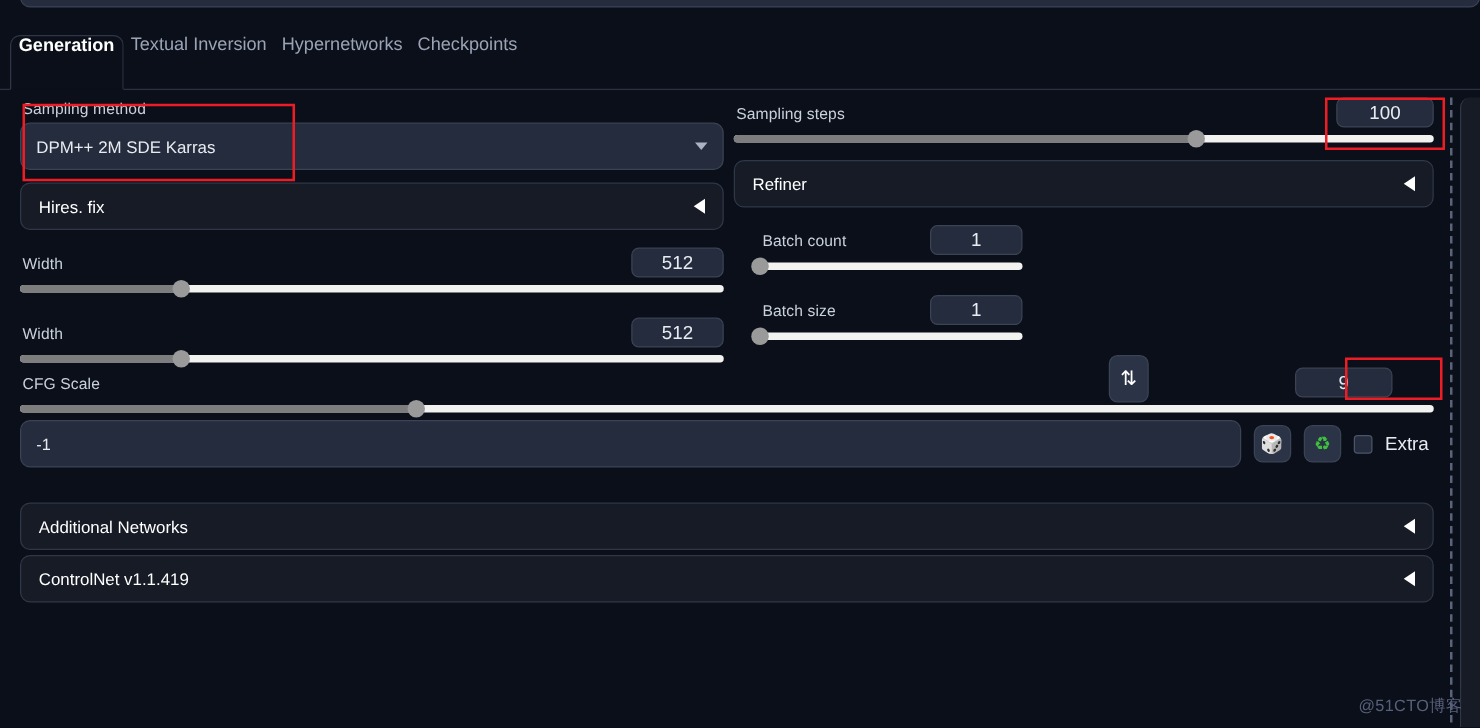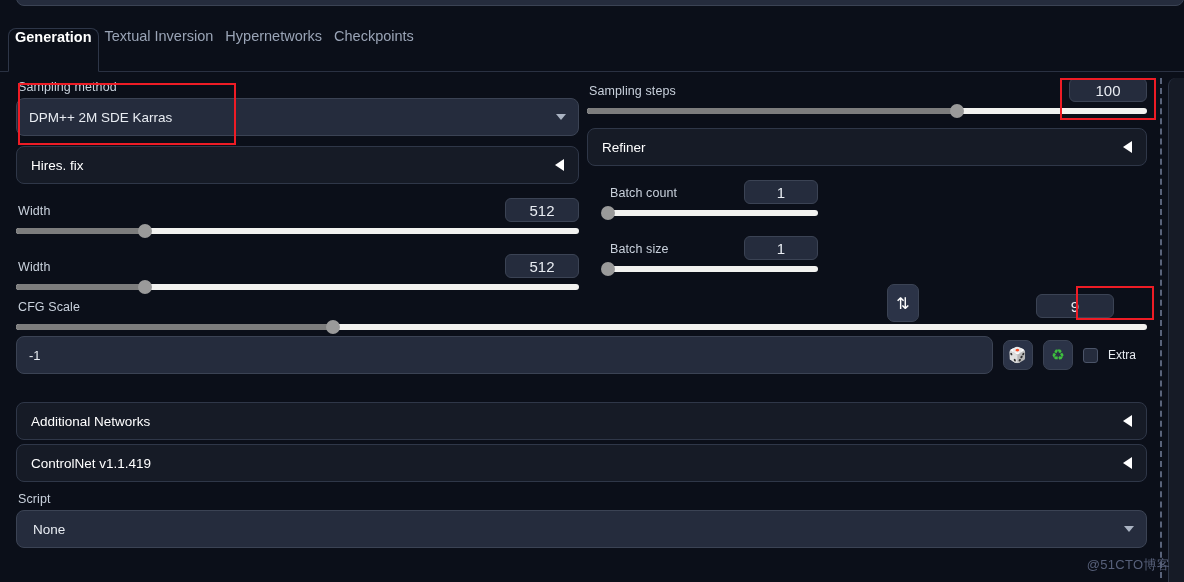--- a/index.html
+++ b/index.html
@@ -289,45 +289,38 @@
         <div class="seed-input" style="flex:0 0 977px">
           <span>-1</span>
         </div>
         <div class="icon-btn">
           <span>🎲</span>
         </div>
         <div class="icon-btn">
           <span style="color:#3ec13e">♻</span>
         </div>
         <div class="chk"></div>
-        <span style="font-size:12px;color:#e8ecf2">Extra</span>
+        <span style="font-size:15px;color:#e8ecf2">Extra</span>
       </div>
     </div>
 
     <div style="position:absolute;left:16px;top:330px;width:1131px">
       <div class="accordion">
         <span>Additional Networks</span>
         <span class="caret-left"></span>
       </div>
     </div>
 
     <div style="position:absolute;left:16px;top:372px;width:1131px">
       <div class="accordion">
         <span>ControlNet v1.1.419</span>
         <span class="caret-left"></span>
       </div>
     </div>
 
-    <div style="position:absolute;left:16px;top:412px;width:1131px">
-      <div class="field-label">Script</div>
-      <div class="script-select">
-        <span>None</span>
-        <span class="caret-down"></span>
-      </div>
-    </div>
 
   </div>
 
   <div class="hl" style="left:18px;top:83px;width:218px;height:62px"></div>
   <div class="hl" style="left:1060px;top:78px;width:96px;height:42px"></div>
   <div class="hl" style="left:1076px;top:286px;width:78px;height:34px"></div>
 
   <div class="dashed-div"></div>
   <div class="right-panel-edge"></div>
 

